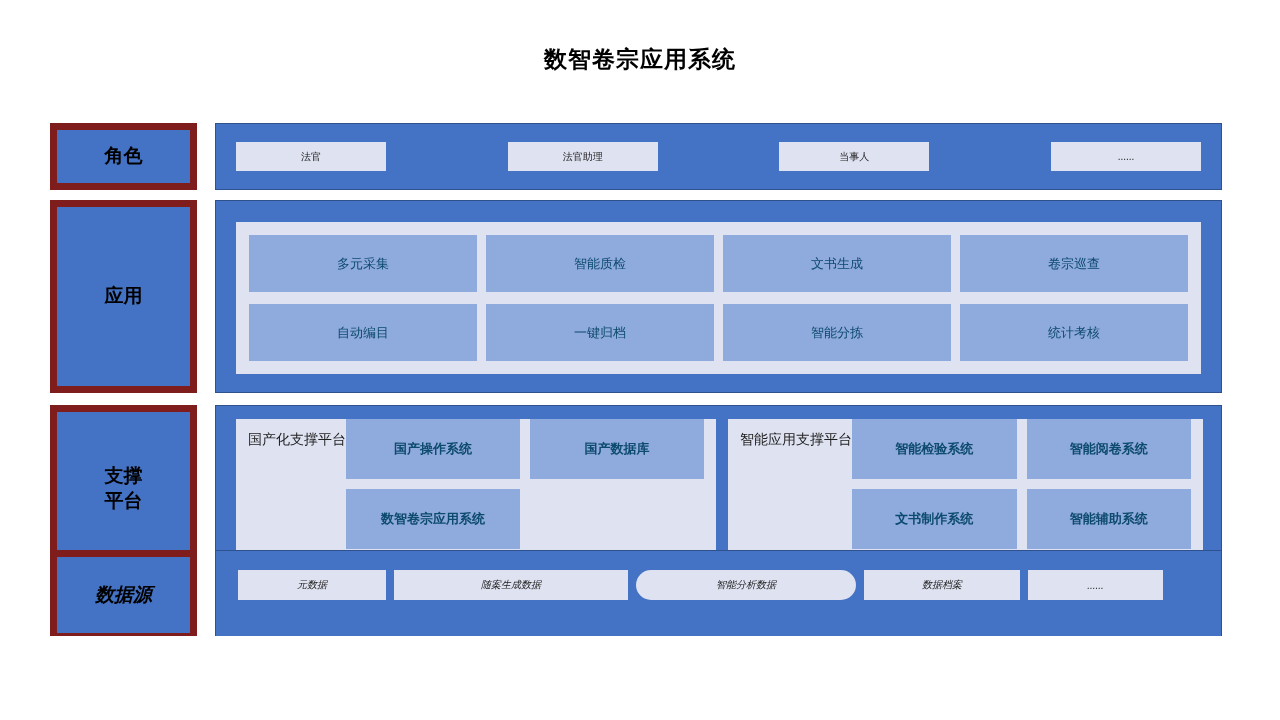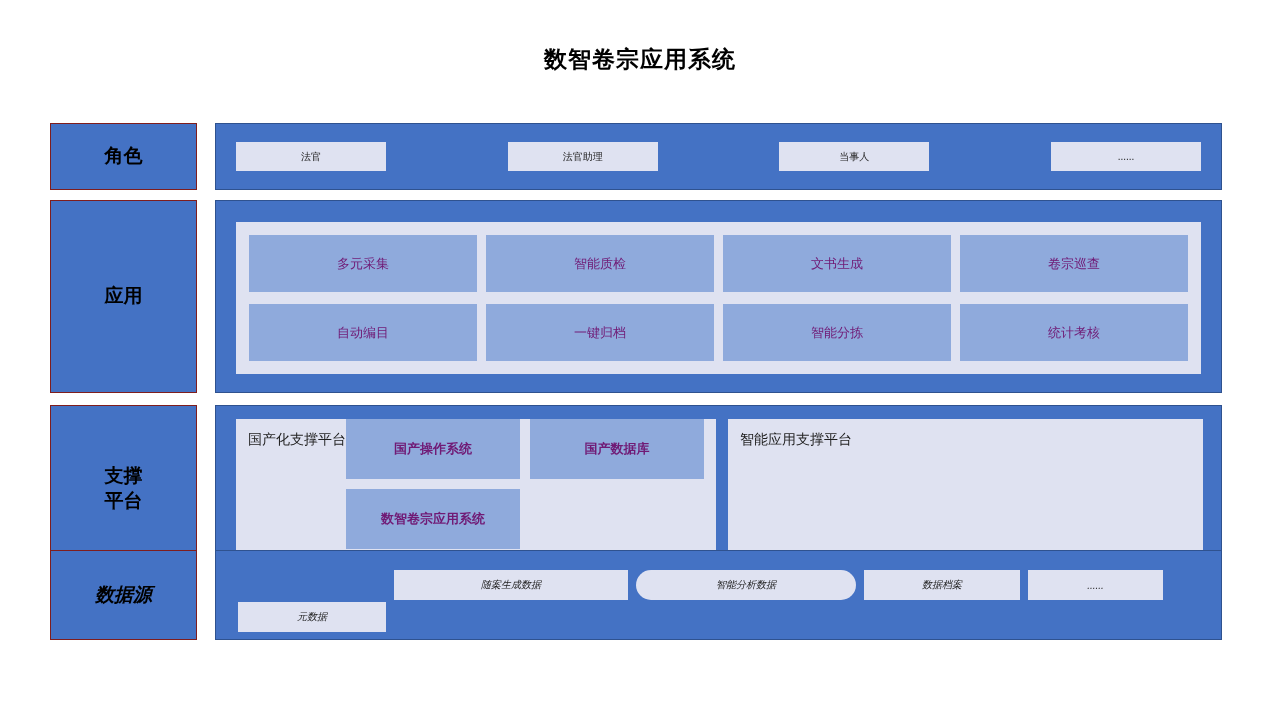--- a/index.html
+++ b/index.html
@@ -4,42 +4,42 @@
 <style>
   html, body {
     margin: 0;
     padding: 0;
     background: #ffffff;
     font-family: "Liberation Sans", "DejaVu Sans", sans-serif;
   }
   .canvas {
     position: relative;
     width: 1280px;
-    height: 720px;
+    height: 636px;
     background: #ffffff;
     overflow: hidden;
   }
   .title {
     position: absolute;
     top: 44px;
     left: 0;
     width: 100%;
     margin: 0;
     text-align: center;
     font-size: 23px;
     font-weight: bold;
     color: #000000;
     letter-spacing: 1px;
   }
   .label-box {
     position: absolute;
     left: 50px;
     width: 147px;
     background: #4472C4;
-    border: 1px solid #7f1d1d;
+    border: 7px solid #7f1d1d;
     box-sizing: border-box;
     display: flex;
     align-items: center;
     justify-content: center;
   }
   .label-text {
     font-size: 19px;
     font-weight: bold;
     color: #000000;
     text-align: center;
@@ -81,21 +81,21 @@
     padding: 0 20px;
   }
   .content-box.r1 .chip { width: 150px; }
 
   .content-box.r4.chip-row {
     align-items: flex-start;
     padding: 19px 0 0 22px;
     gap: 8px;
   }
   .content-box.r4 .chip { height: 30px; }
-  .chip.w-meta  { width: 148px; margin-top: 32px; }
+  .chip.w-meta  { width: 148px; }
   .chip.w-case  { width: 234px; }
   .chip.w-ai    { width: 220px; border-radius: 15px; }
   .chip.w-arch  { width: 156px; }
   .chip.w-more  { width: 135px; }
 
   
   .apps-panel {
     position: absolute;
     left: 20px;
     right: 20px;
@@ -108,21 +108,21 @@
     grid-template-columns: repeat(4, 1fr);
     grid-template-rows: 1fr 1fr;
     gap: 12px 9px;
   }
   .cell {
     background: #8FAADC;
     display: flex;
     align-items: center;
     justify-content: center;
     font-size: 13px;
-    color: #701a75;
+    color: #0c4a6e;
   }
 
   
   .platform-panel {
     position: absolute;
     top: 13px;
     height: 142px;
     background: #DFE2F1;
     box-sizing: border-box;
     padding: 0 12px 12px 12px;
@@ -190,20 +190,26 @@
     <div class="platform-panel left">
       <div class="platform-title">国产化支撑平台</div>
       <div class="platform-grid">
         <div class="cell">国产操作系统</div>
         <div class="cell">国产数据库</div>
         <div class="cell">数智卷宗应用系统</div>
       </div>
     </div>
     <div class="platform-panel right">
       <div class="platform-title">智能应用支撑平台</div>
+      <div class="platform-grid">
+        <div class="cell">智能检验系统</div>
+        <div class="cell">智能阅卷系统</div>
+        <div class="cell">文书制作系统</div>
+        <div class="cell">智能辅助系统</div>
+      </div>
     </div>
   </div>
 
   <div class="label-box r4">
     <span class="label-text">数据源</span>
   </div>
   <div class="content-box r4 chip-row">
     <div class="chip w-meta">元数据</div>
     <div class="chip w-case">随案生成数据</div>
     <div class="chip w-ai">智能分析数据</div>

